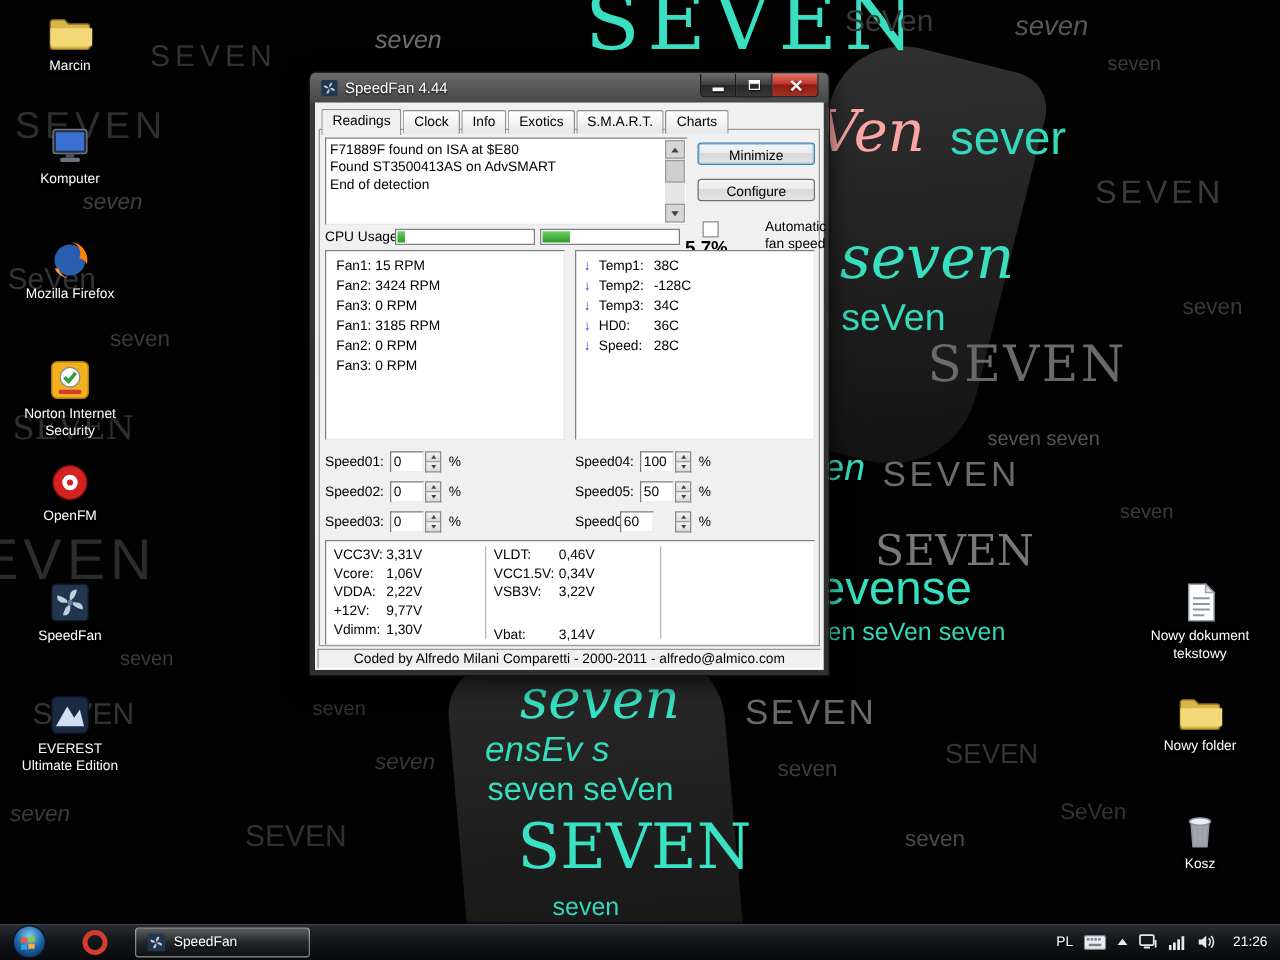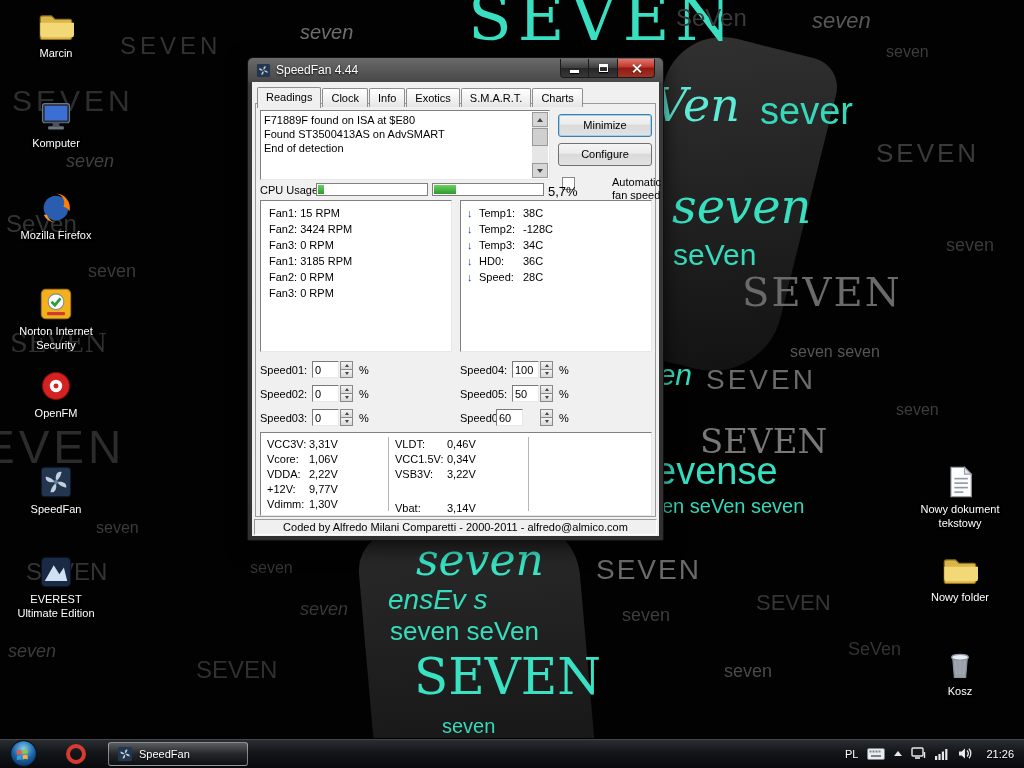--- a/index.html
+++ b/index.html
@@ -52,39 +52,39 @@
   #log-box { position:absolute; left:8px; top:28px; width:290px; height:70px; z-index:2; }
   #log-lines { position:absolute; left:3px; top:2px; right:19px; font-size:11px; line-height:14px; }
   #log-scrollbar { position:absolute; right:1px; top:1px; bottom:1px; width:16px; background:#e6e6e6; }
   .sb-btn { position:absolute; left:0; width:16px; height:15px; background:#d6d6d6; border:1px solid #9a9a9a; display:flex; align-items:center; justify-content:center; }
   .sb-up { top:0; } .sb-down { bottom:0; }
   .tri-up { width:0; height:0; border-left:3px solid transparent; border-right:3px solid transparent; border-bottom:4px solid #444; }
   .tri-down { width:0; height:0; border-left:3px solid transparent; border-right:3px solid transparent; border-top:4px solid #444; }
   .sb-thumb { position:absolute; left:0; top:16px; width:16px; height:18px; background:#cfcfcf; border:1px solid #9a9a9a; }
 
   
-  .winbtn { position:absolute; left:306px; width:94px; height:23px; font-size:11px; text-align:center; line-height:21px;
+  .winbtn { position:absolute; left:306px; width:94px; height:18px; font-size:11px; text-align:center; line-height:21px;
     background:linear-gradient(#f5f5f5,#ebebeb 45%,#d9d9d9 46%,#e3e3e3); border:1px solid #707070; border-radius:3px; cursor:pointer; z-index:2; }
   #btn-minimize { top:32px; border-color:#3c7fb1; box-shadow:0 0 0 1px #a9cde4 inset; }
   #btn-configure { top:61px; }
 
   #autofan { position:absolute; left:310px; top:94px; width:94px; display:flex; gap:5px; z-index:2; }
   #autofan-box { width:13px; height:13px; background:#fff; border:1px solid #8a8a8a; flex:none; margin-top:1px; }
   #autofan-label { font-size:11px; line-height:13px;margin-left:32px; }
 
   
   #cpu-row { position:absolute; left:0; top:101px; width:100%; height:14px; z-index:2; }
   #cpu-label { position:absolute; left:8px; top:1px; font-size:11px; }
   .pbar { position:absolute; top:0; height:13px; background:#fff; border:1px solid #808080; }
   #cpu-bar1 { left:64px; width:112px; }
   #cpu-bar2 { left:180px; width:112px; }
   .pfill { position:absolute; left:1px; top:1px; bottom:1px; background:linear-gradient(#67d25e,#2f9a2d); }
   #cpu-bar1 .pfill { width:6px; }
   #cpu-bar2 .pfill { width:22px; }
-  #cpu-value { position:absolute; left:296px; top:1px; font-size:13px; }
+  #cpu-value { position:absolute; left:296px; top:7px; font-size:15px;font-weight:bold; }
 
   
   .panel { position:absolute; top:118px; height:152px; z-index:2; }
   #fan-panel { left:8px; width:192px; }
   #temp-panel { left:208px; width:192px; }
   .panel-line { position:absolute; left:8px; font-size:11px; line-height:16px; white-space:nowrap; }
   .temp-row { position:absolute; left:6px; font-size:11px; line-height:16px; white-space:nowrap; display:flex; align-items:center; }
   .temp-arrow { color:#1d3ed1; font-weight:bold; width:12px; display:inline-block; }
   .temp-label { width:44px; display:inline-block; }
 
@@ -131,21 +131,21 @@
 
   <div id="wallpaper">
     <div class="ribbon" id="ribbon-right"></div>
     <div class="ribbon" id="ribbon-bottom"></div>
   <span class="wp-word serif" style="left: 468px; top: -14px; font-size: 64px; color: rgb(57, 223, 192); letter-spacing: 6px;">SEVEN</span>
       <span class="wp-word" style="left: 300px; top: 22px; font-size: 20px; color: rgb(110, 110, 110); font-style: italic;">seven</span>
       <span class="wp-word" style="left: 676px; top: 6px; font-size: 24px; color: rgb(58, 58, 58);">SeVen</span>
       <span class="wp-word" style="left: 812px; top: 10px; font-size: 22px; color: rgb(88, 88, 88); font-style: italic;">seven</span>
       <span class="wp-word" style="left: 120px; top: 34px; font-size: 24px; color: rgb(50, 50, 50); letter-spacing: 4px;">SEVEN</span>
       <span class="wp-word" style="left: 886px; top: 44px; font-size: 16px; color: rgb(60, 60, 60);">seven</span>
-      <span class="wp-word serif" style="left: 654px; top: 82px; font-size: 46px; color: #5eead4; font-style: italic;">Ven</span>
+      <span class="wp-word serif" style="left: 654px; top: 82px; font-size: 46px; color: #fca5a5; font-style: italic;">Ven</span>
       <span class="wp-word" style="left: 760px; top: 92px; font-size: 38px; color: rgb(53, 217, 186);">sever</span>
       <span class="wp-word" style="left: 876px; top: 140px; font-size: 26px; color: rgb(58, 58, 58); letter-spacing: 3px;">SEVEN</span>
       <span class="wp-word serif" style="left: 672px; top: 182px; font-size: 48px; color: rgb(56, 224, 192); font-style: italic;">seven</span>
       <span class="wp-word" style="left: 648px; top: 240px; font-size: 30px; color: rgb(53, 220, 188);">n seVen</span>
       <span class="wp-word serif" style="left: 742px; top: 272px; font-size: 40px; color: rgb(106, 106, 106); letter-spacing: 2px;">SEVEN</span>
       <span class="wp-word" style="left: 946px; top: 236px; font-size: 18px; color: rgb(58, 58, 58);">seven</span>
       <span class="wp-word" style="left: 790px; top: 344px; font-size: 16px; color: rgb(86, 86, 86);">seven seven</span>
       <span class="wp-word" style="left: 612px; top: 360px; font-size: 30px; color: rgb(55, 220, 190); font-style: italic;">seven</span>
       <span class="wp-word" style="left: 706px; top: 366px; font-size: 28px; color: rgb(107, 107, 107); letter-spacing: 3px;">SEVEN</span>
       <span class="wp-word serif" style="left: 700px; top: 424px; font-size: 34px; color: rgb(120, 120, 120);">SEVEN</span>

